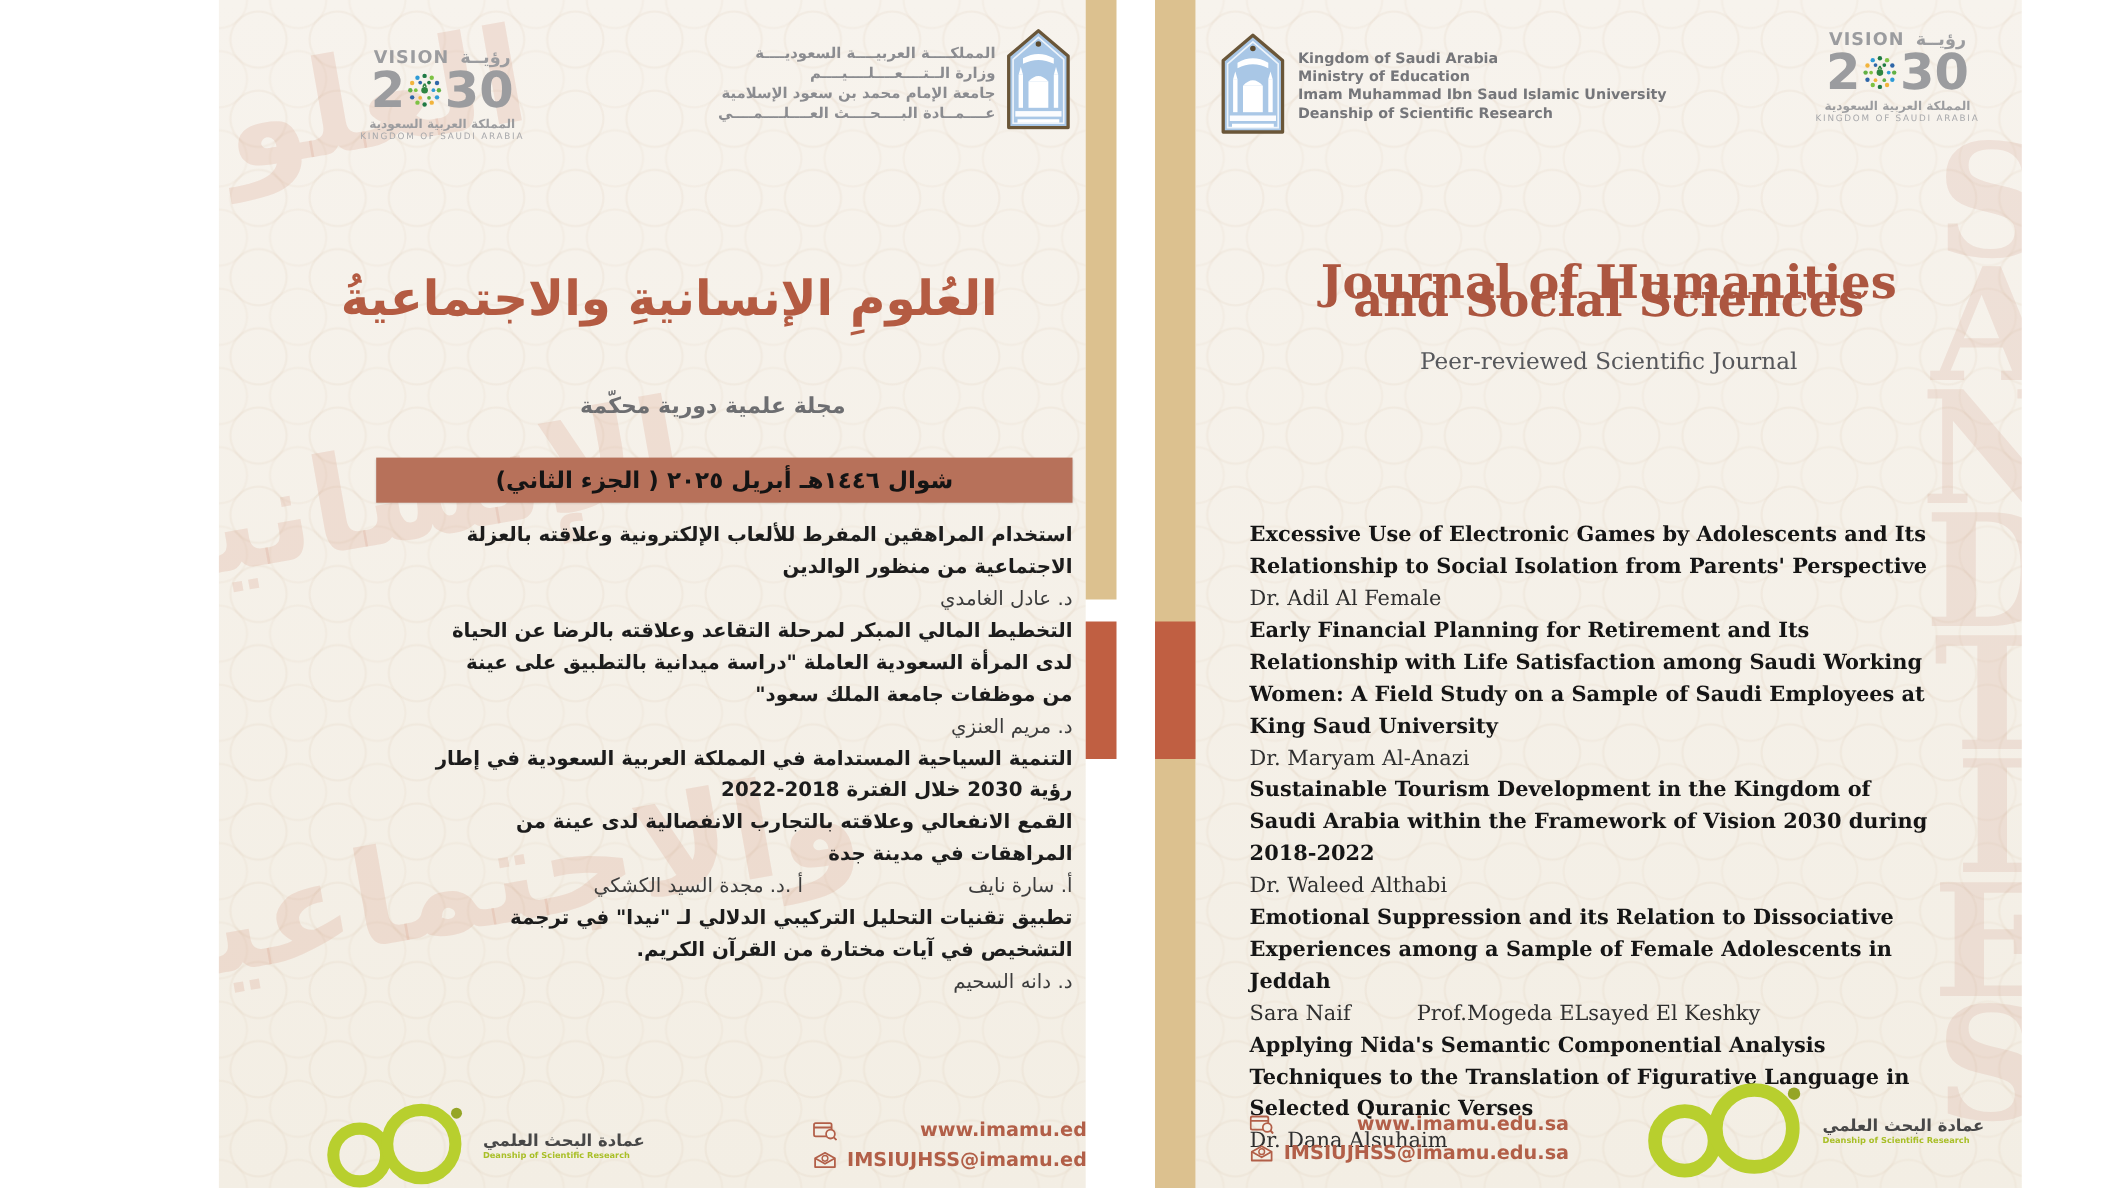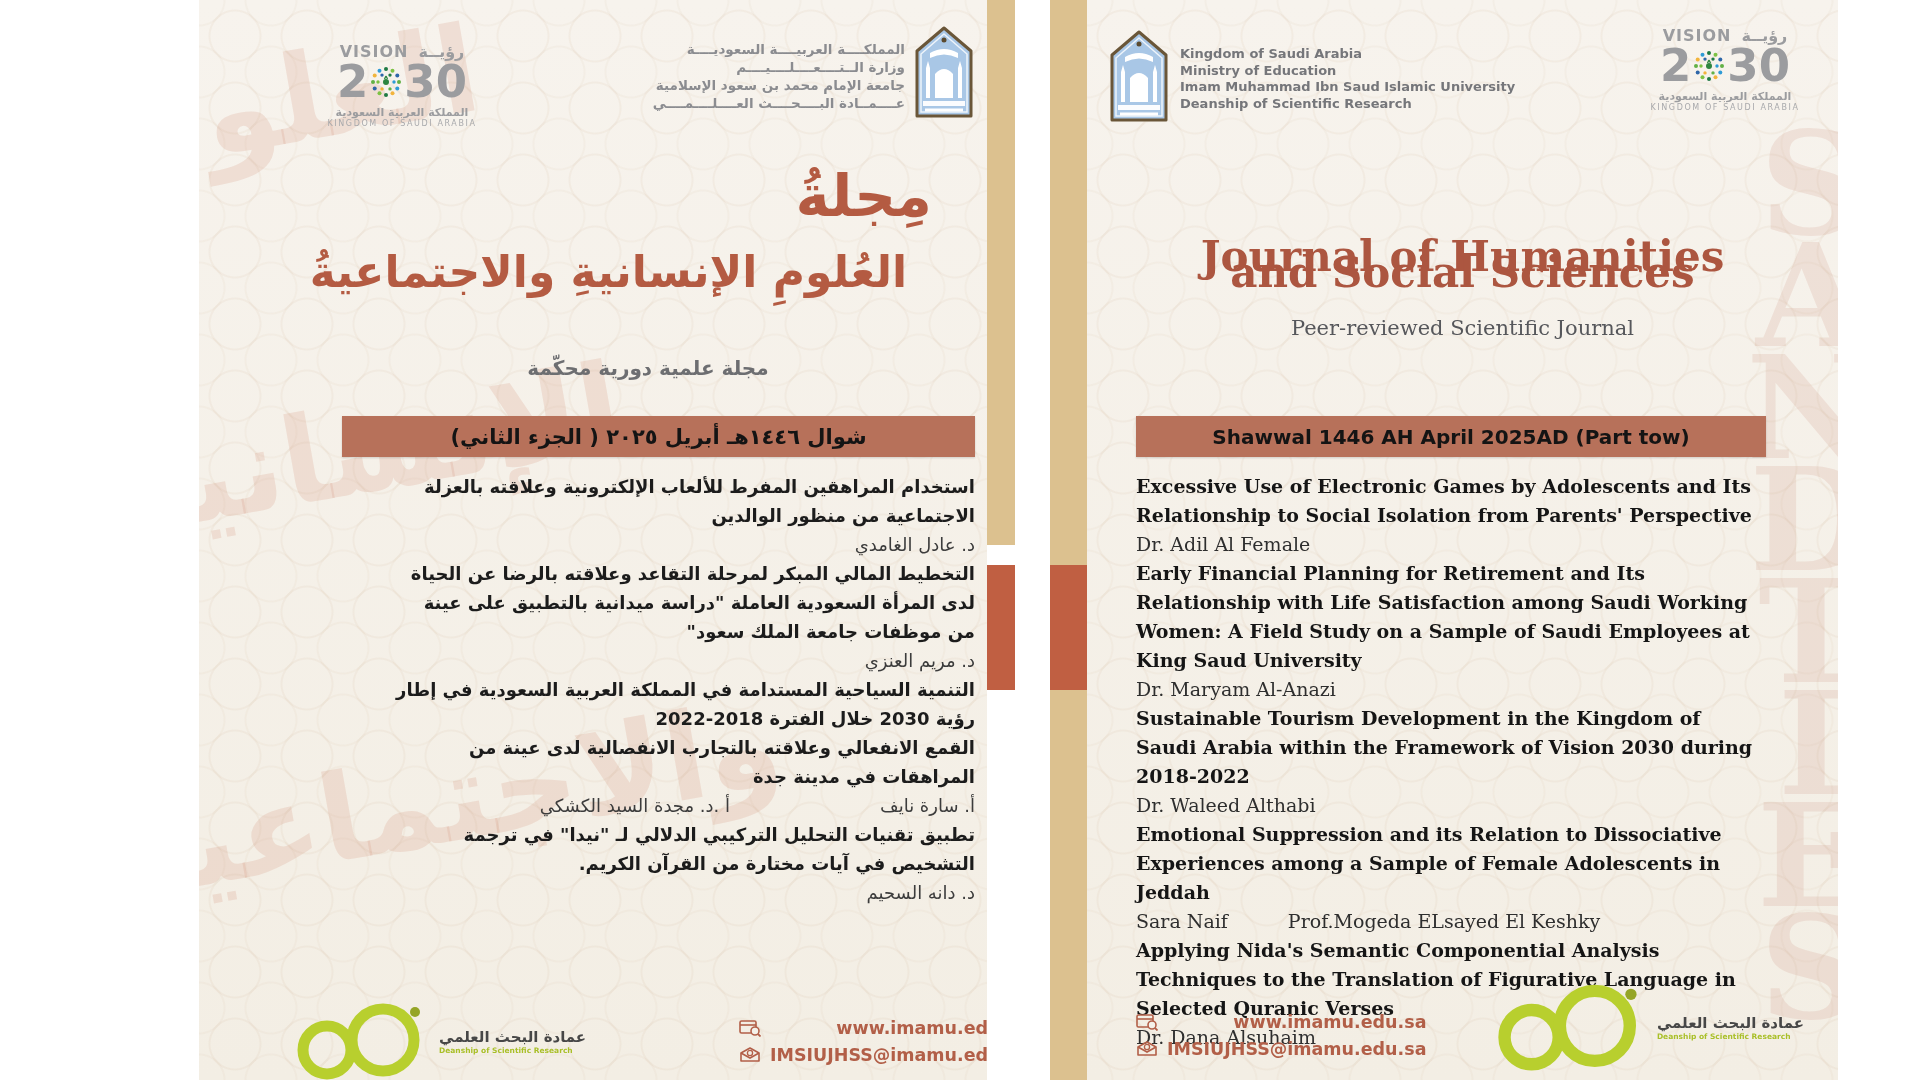--- a/index.html
+++ b/index.html
@@ -147,21 +147,20 @@
         <path d="M20 48 Q29 38 38 48 Z" fill="#ffffff"></path>
         <rect x="11" y="42" width="4" height="30" fill="#ffffff"></rect>
         <rect x="43" y="42" width="4" height="30" fill="#ffffff"></rect>
         <path d="M11 42 L13 35 L15 42 Z" fill="#ffffff"></path>
         <path d="M43 42 L45 35 L47 42 Z" fill="#ffffff"></path>
         <rect x="8" y="75" width="42" height="5" fill="#ffffff" opacity="0.95"></rect>
         <path d="M10 84 h38" stroke="#ffffff" stroke-width="3"></path>
       </svg>
     </div>
 
-    <div class="at1">مِجلةُ</div>
     <div class="at2">العُلومِ الإنسانيةِ والاجتماعيةُ</div>
     <div class="asub">مجلة علمية دورية محكّمة</div>
 
     <div class="banner" id="banner-left">
       <span>شوال ١٤٤٦هـ أبريل ٢٠٢٥ ( الجزء الثاني)</span>
     </div>
 
     <div class="list list-left">
       <p class="lt">استخدام المراهقين المفرط للألعاب الإلكترونية وعلاقته بالعزلة الاجتماعية من منظور الوالدين</p>
       <p class="la">د. عادل الغامدي</p>
@@ -283,23 +282,20 @@
         <span>30</span>
       </div>
       <div class="v-ar">المملكة العربية السعودية</div>
       <div class="v-en">KINGDOM OF SAUDI ARABIA</div>
     </div>
 
     <div class="jt" id="jt1">Journal of Humanities</div>
     <div class="jt" id="jt2">and Social Sciences</div>
     <div class="jsub">Peer-reviewed Scientific Journal</div>
 
-    <div class="banner" id="banner-right">
-      <span>Shawwal 1446 AH April 2025AD (Part tow)</span>
-    </div>
 
     <div class="list list-right">
       <p class="rt">Excessive Use of Electronic Games by Adolescents and Its  Relationship to Social Isolation from Parents' Perspective</p>
       <p class="ra">Dr. Adil Al Female</p>
       <p class="rt">Early Financial Planning for Retirement and Its Relationship with Life Satisfaction among Saudi Working Women: A Field Study on a Sample of Saudi Employees at King Saud University</p>
       <p class="ra">Dr. Maryam Al-Anazi</p>
       <p class="rt">Sustainable Tourism Development in the Kingdom of Saudi Arabia within the Framework of Vision 2030 during 2018-2022</p>
       <p class="ra">Dr. Waleed Althabi</p>
       <p class="rt">Emotional Suppression and its Relation to Dissociative Experiences among a Sample of Female Adolescents in Jeddah</p>
       <div class="authors-row-en">

